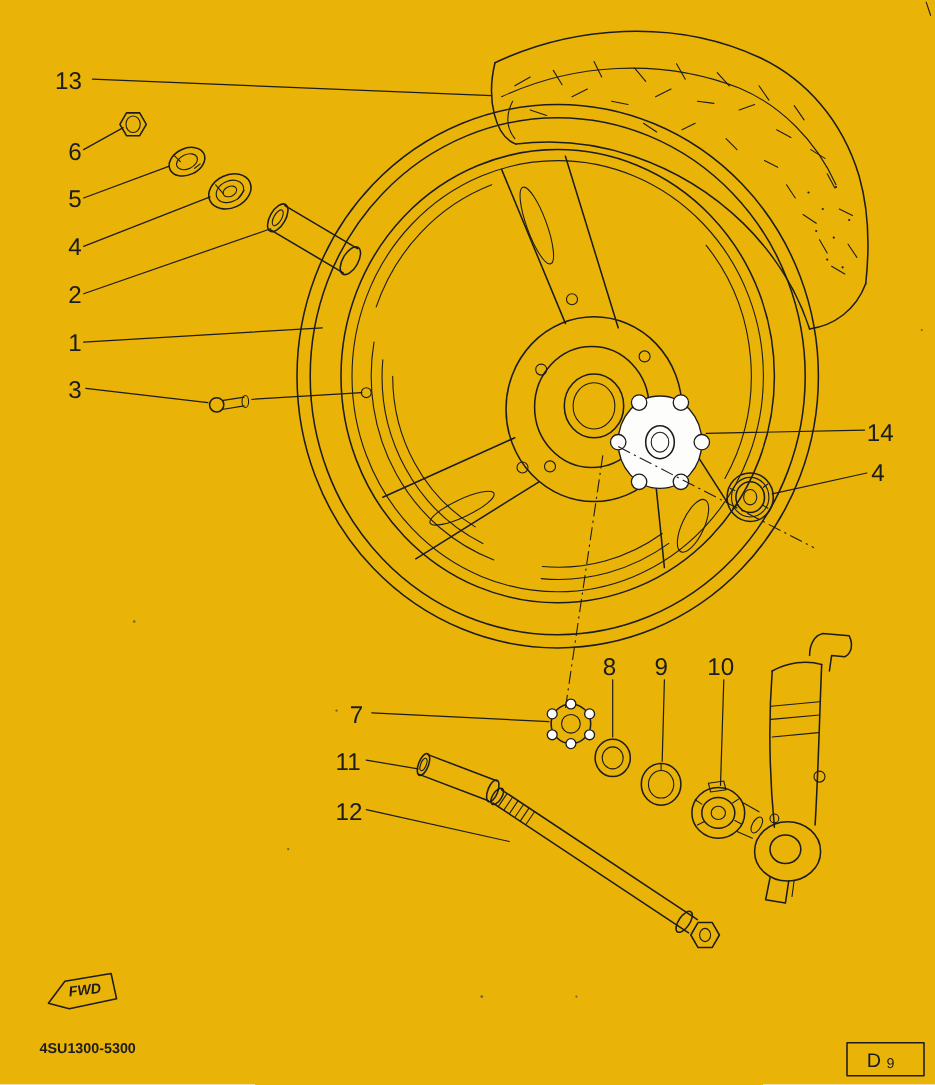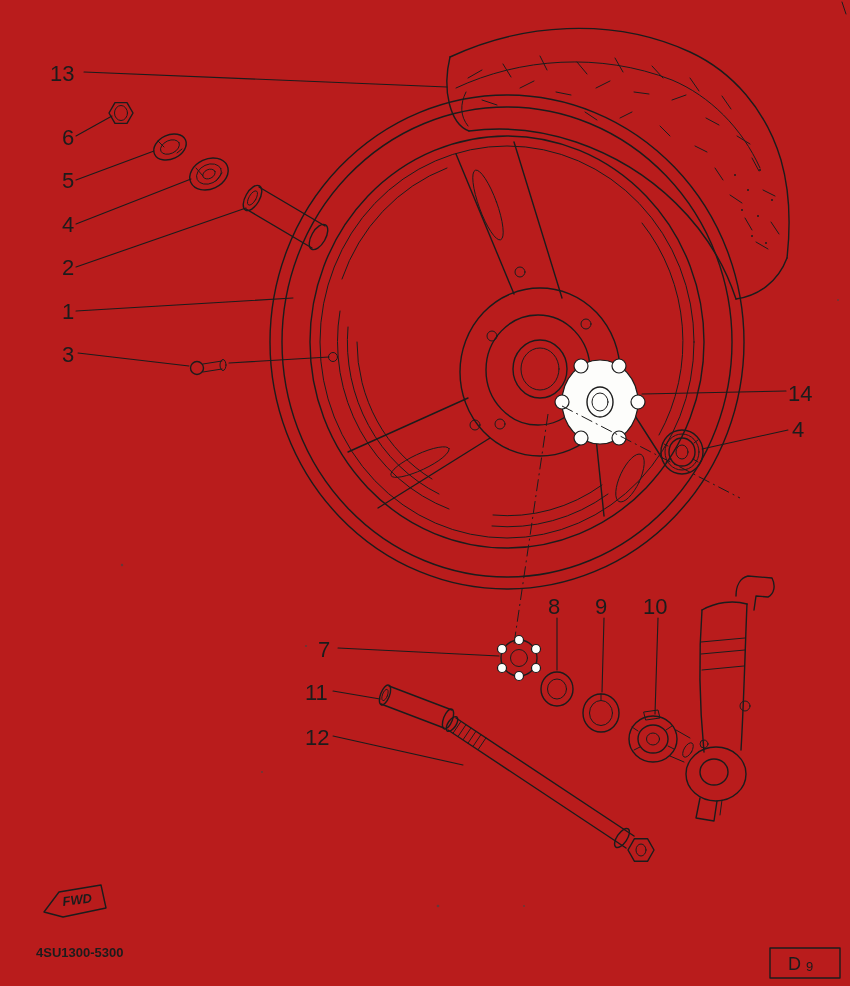--- a/index.html
+++ b/index.html
@@ -1,17 +1,17 @@
 <!DOCTYPE html>
 <html><head>
 <meta charset="utf-8">
 <style>
   html,body{margin:0;padding:0;background:#ffffff;}
   .page{
-    width:850px;height:986px;position:relative;background:#b91c1c;
+    width:850px;height:986px;position:relative;background:#eab308;
     font-family:"Liberation Sans",sans-serif;overflow:hidden;
   }
   svg{display:block;width:850px;height:986px;}
   svg *{vector-effect:non-scaling-stroke;}
   .ln{stroke:#1c1c1c;fill:none;stroke-width:1.4;stroke-linecap:round;stroke-linejoin:round;}
   .thin{stroke:#1c1c1c;fill:none;stroke-width:1;stroke-linecap:round;}
   .leader{stroke:#1c1c1c;fill:none;stroke-width:1.1;stroke-linecap:round;}
   .dash{stroke:#1c1c1c;fill:none;stroke-width:1;stroke-dasharray:12 4 2 4;}
   .erase{fill:#fdfdfb;stroke:#1c1c1c;stroke-width:1.2;}
   .dot{fill:#1c1c1c;stroke:none;}

